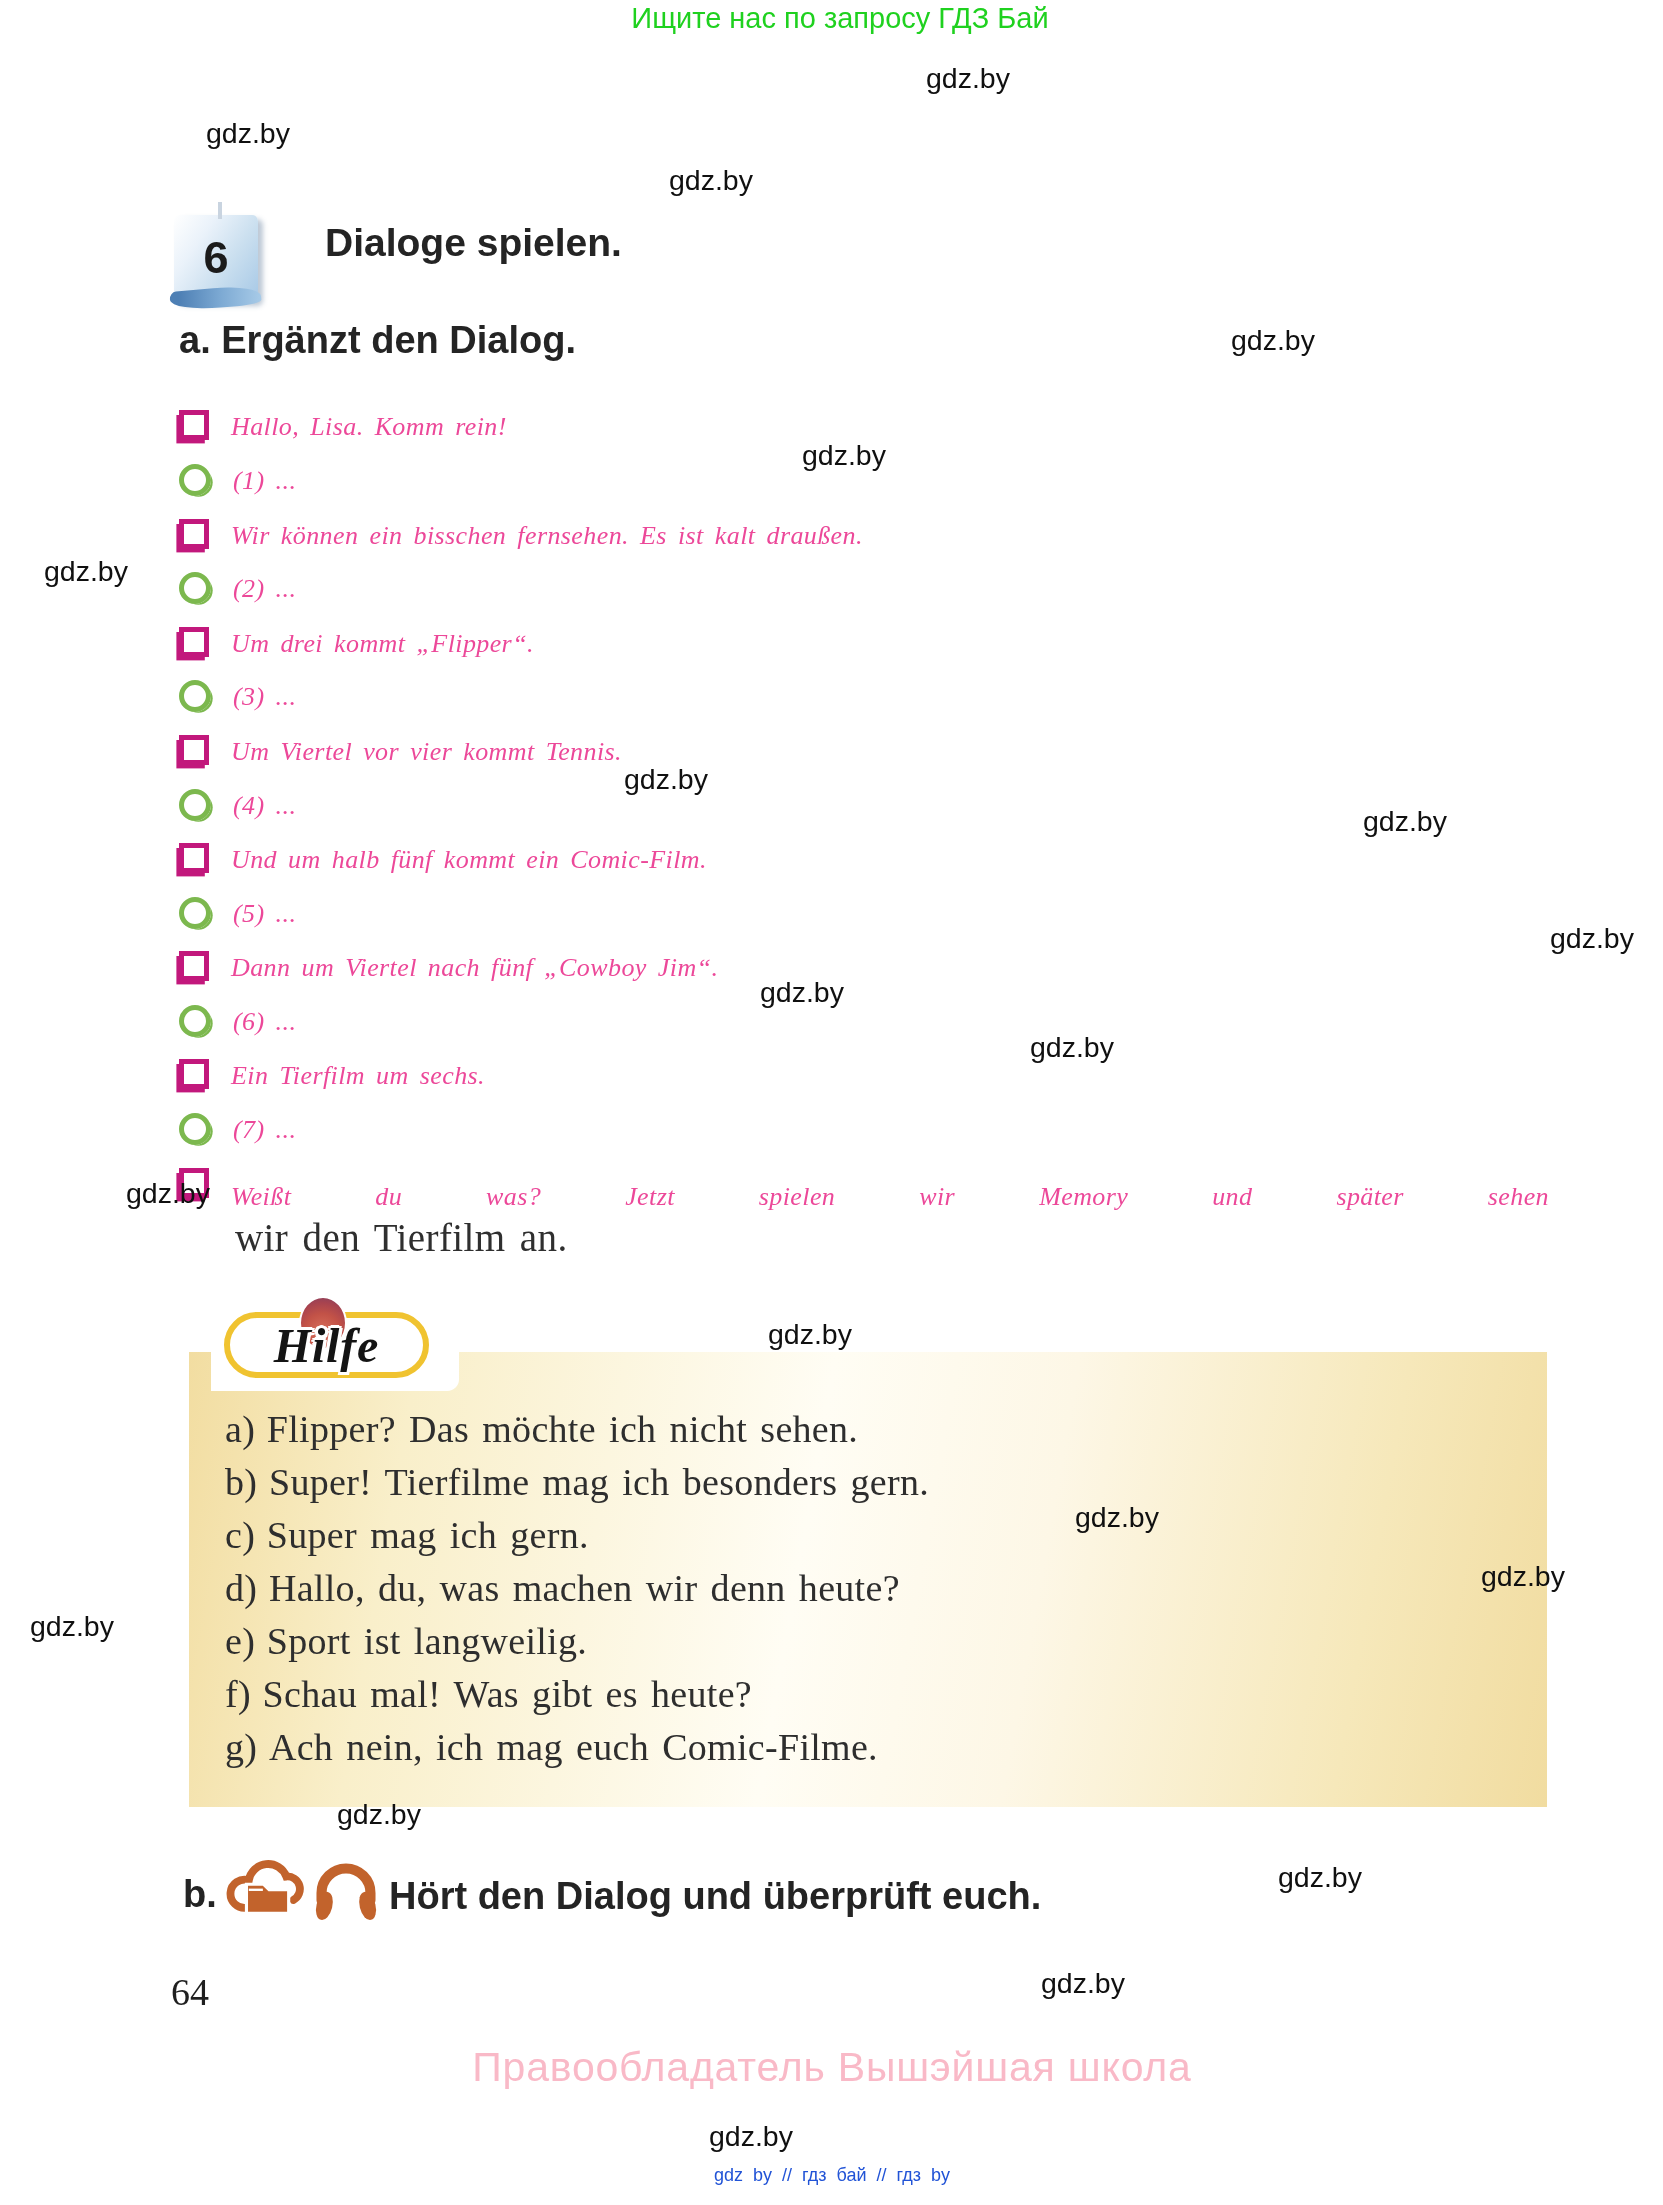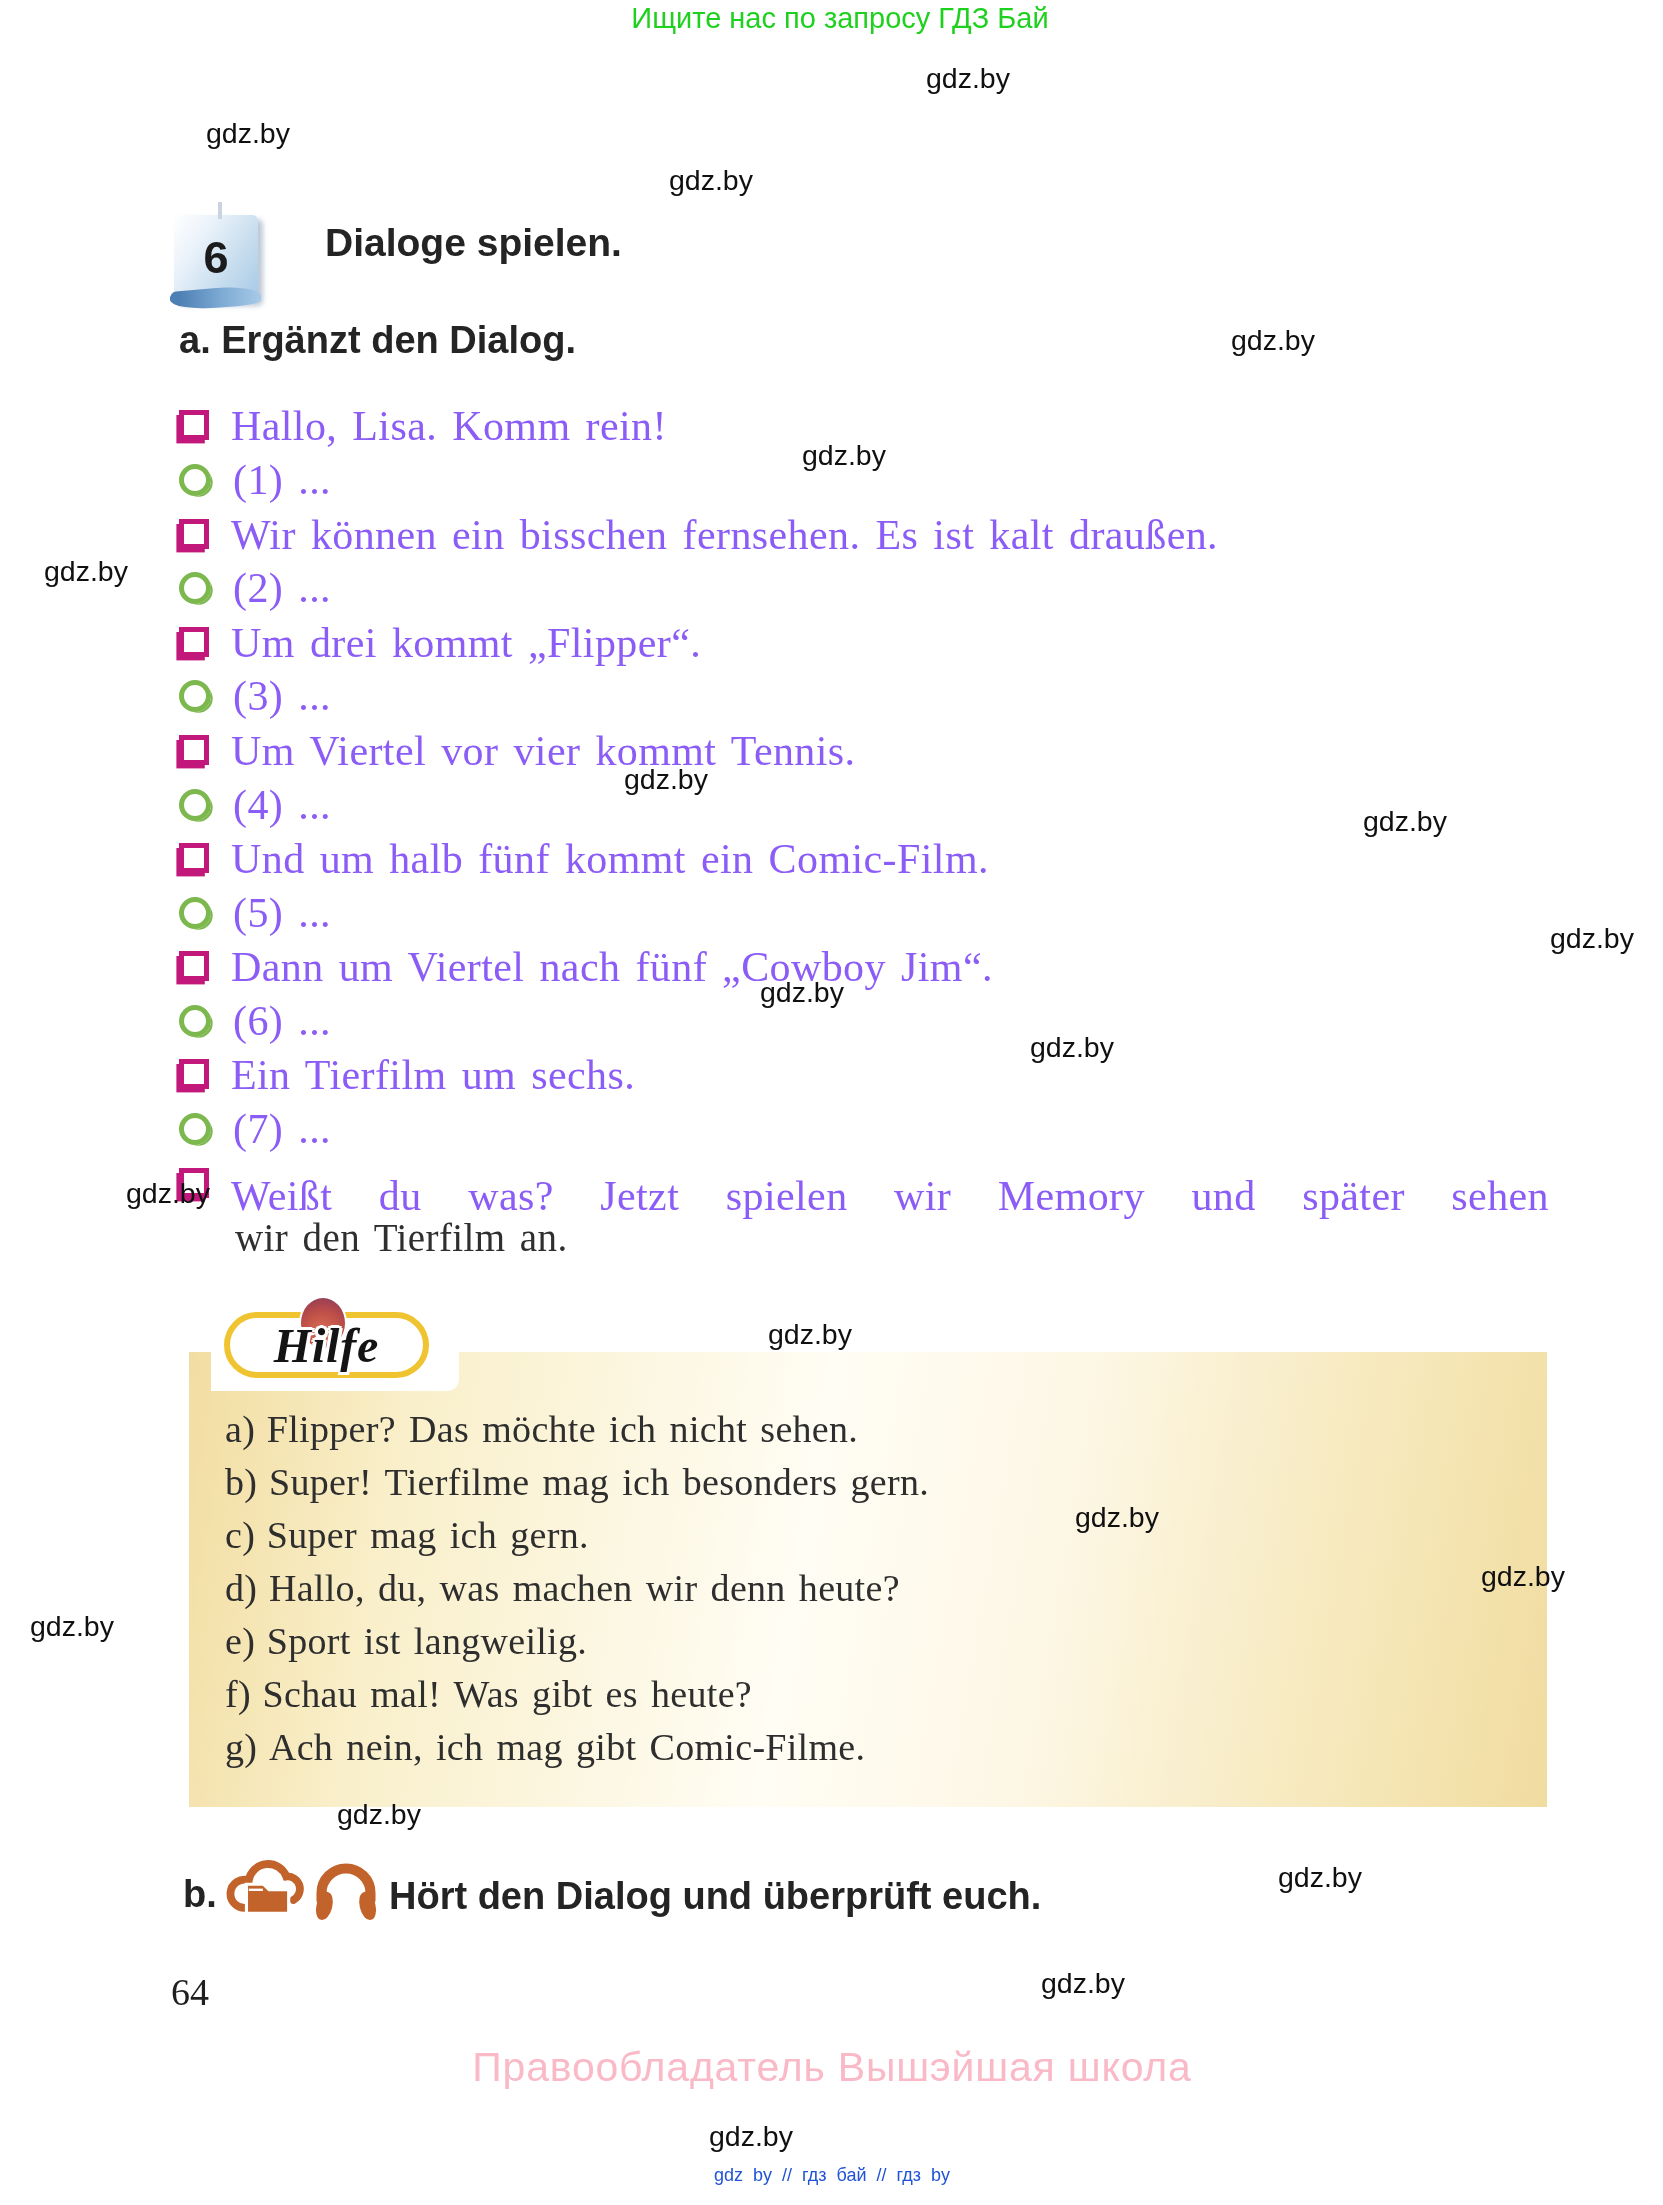--- a/index.html
+++ b/index.html
@@ -46,21 +46,21 @@
   .h-title{
     position:absolute;left:297px;top:221px;font-family:"Liberation Sans", sans-serif;
     font-weight:700;font-size:39px;color:#242424;margin-left:28px;
   }
   .h-sub{
     position:absolute;left:179px;top:319px;font-family:"Liberation Sans", sans-serif;
     font-weight:700;font-size:38px;color:#242424;
   }
   
   .dline{position:absolute;left:179px;display:flex;align-items:flex-start;}
-  .dtext{font-size:42px;line-height:49px;letter-spacing:0.4px;word-spacing:4.2px;color:#8b5cf6;}
+  .dtext{font-size:26px;line-height:49px;letter-spacing:0.4px;word-spacing:4.2px;color:#ec4899;font-style:italic;}
   .dcont{position:absolute;left:235px;font-size:39px;line-height:49px;letter-spacing:0.4px;word-spacing:4.2px;}
   .bullet{flex:0 0 auto;display:inline-block;margin-right:22px;margin-top:7.5px;background:transparent;}
   .sqb{
     width:20px;height:20px;border:5px solid #c2187c;
     box-shadow:-3.4px 4.2px 0 -0.8px #c2187c;
   }
   .cib{
     width:22px;height:22px;border:5px solid #7cb84e;border-radius:50%;
     box-shadow:3.4px 2.5px 0 -1.7px #7cb84e;
   }
@@ -205,21 +205,21 @@
   <span class="balloon"></span>
   <span class="hilfe-pill-text">Hilfe</span>
 </div>
 <div class="hilfe-items">
   <div class="hitem"><span class="hlabel">a)</span><span>Flipper? Das möchte ich nicht sehen.</span></div>
   <div class="hitem"><span class="hlabel">b)</span><span>Super! Tierfilme mag ich besonders gern.</span></div>
   <div class="hitem"><span class="hlabel">c)</span><span>Super mag ich gern.</span></div>
   <div class="hitem"><span class="hlabel">d)</span><span>Hallo, du, was machen wir denn heute?</span></div>
   <div class="hitem"><span class="hlabel">e)</span><span>Sport ist langweilig.</span></div>
   <div class="hitem"><span class="hlabel">f)</span><span>Schau mal! Was gibt es heute?</span></div>
-  <div class="hitem"><span class="hlabel">g)</span><span>Ach nein, ich mag gibt Comic-Filme.</span></div>
+  <div class="hitem"><span class="hlabel">g)</span><span>Ach nein, ich mag euch Comic-Filme.</span></div>
 </div>
 
 <div class="pb-label">b.</div>
 <svg class="icon-cloud" viewBox="0 0 110 100">
   <path d="M30 74 a18 18 0 1 1 3 -35 a25 25 0 0 1 48 -5 a16 16 0 0 1 9 30" fill="none" stroke="#c2632c" stroke-width="10" stroke-linecap="round"></path>
   <path d="M30 44 h22 l7 7 h25 v30 h-54 z" fill="#c2632c" stroke="#ffffff" stroke-width="4"></path>
   <path d="M33 51 h18" stroke="#ffffff" stroke-width="3"></path>
 </svg>
 <svg class="icon-phones" viewBox="0 0 100 100">
   <path d="M16 62 v-10 a34 34 0 0 1 68 0 v10" fill="none" stroke="#c2632c" stroke-width="14" stroke-linecap="round"></path>

